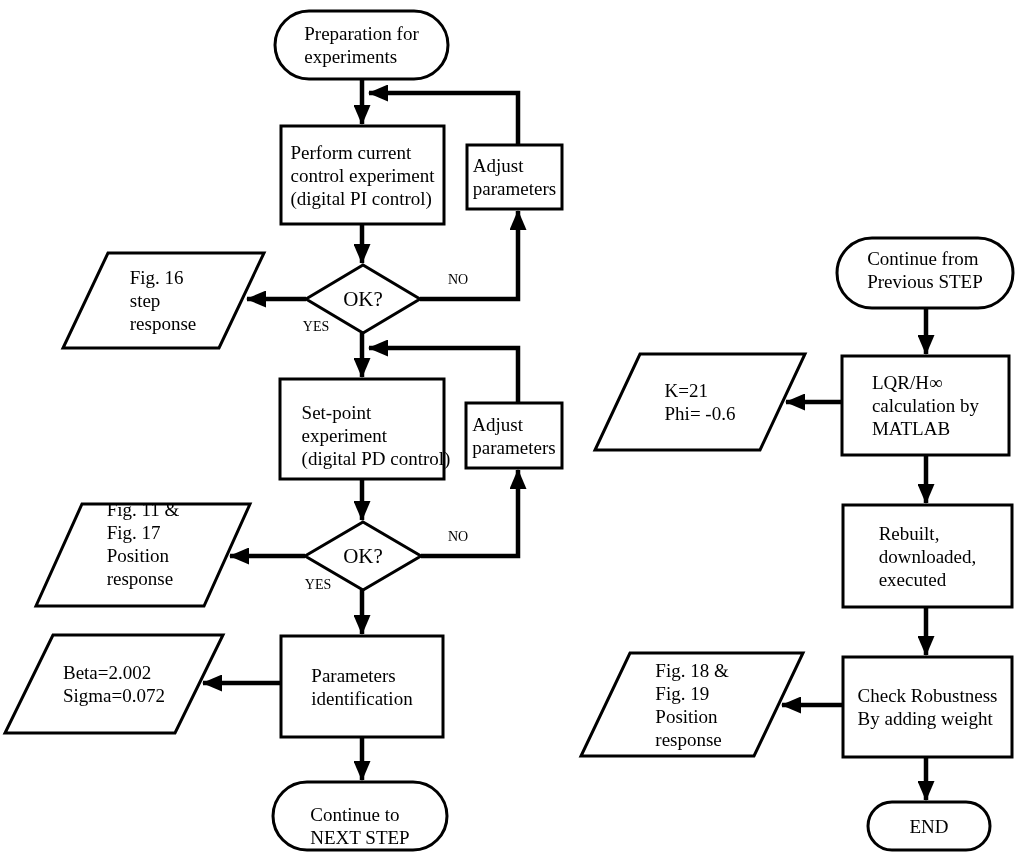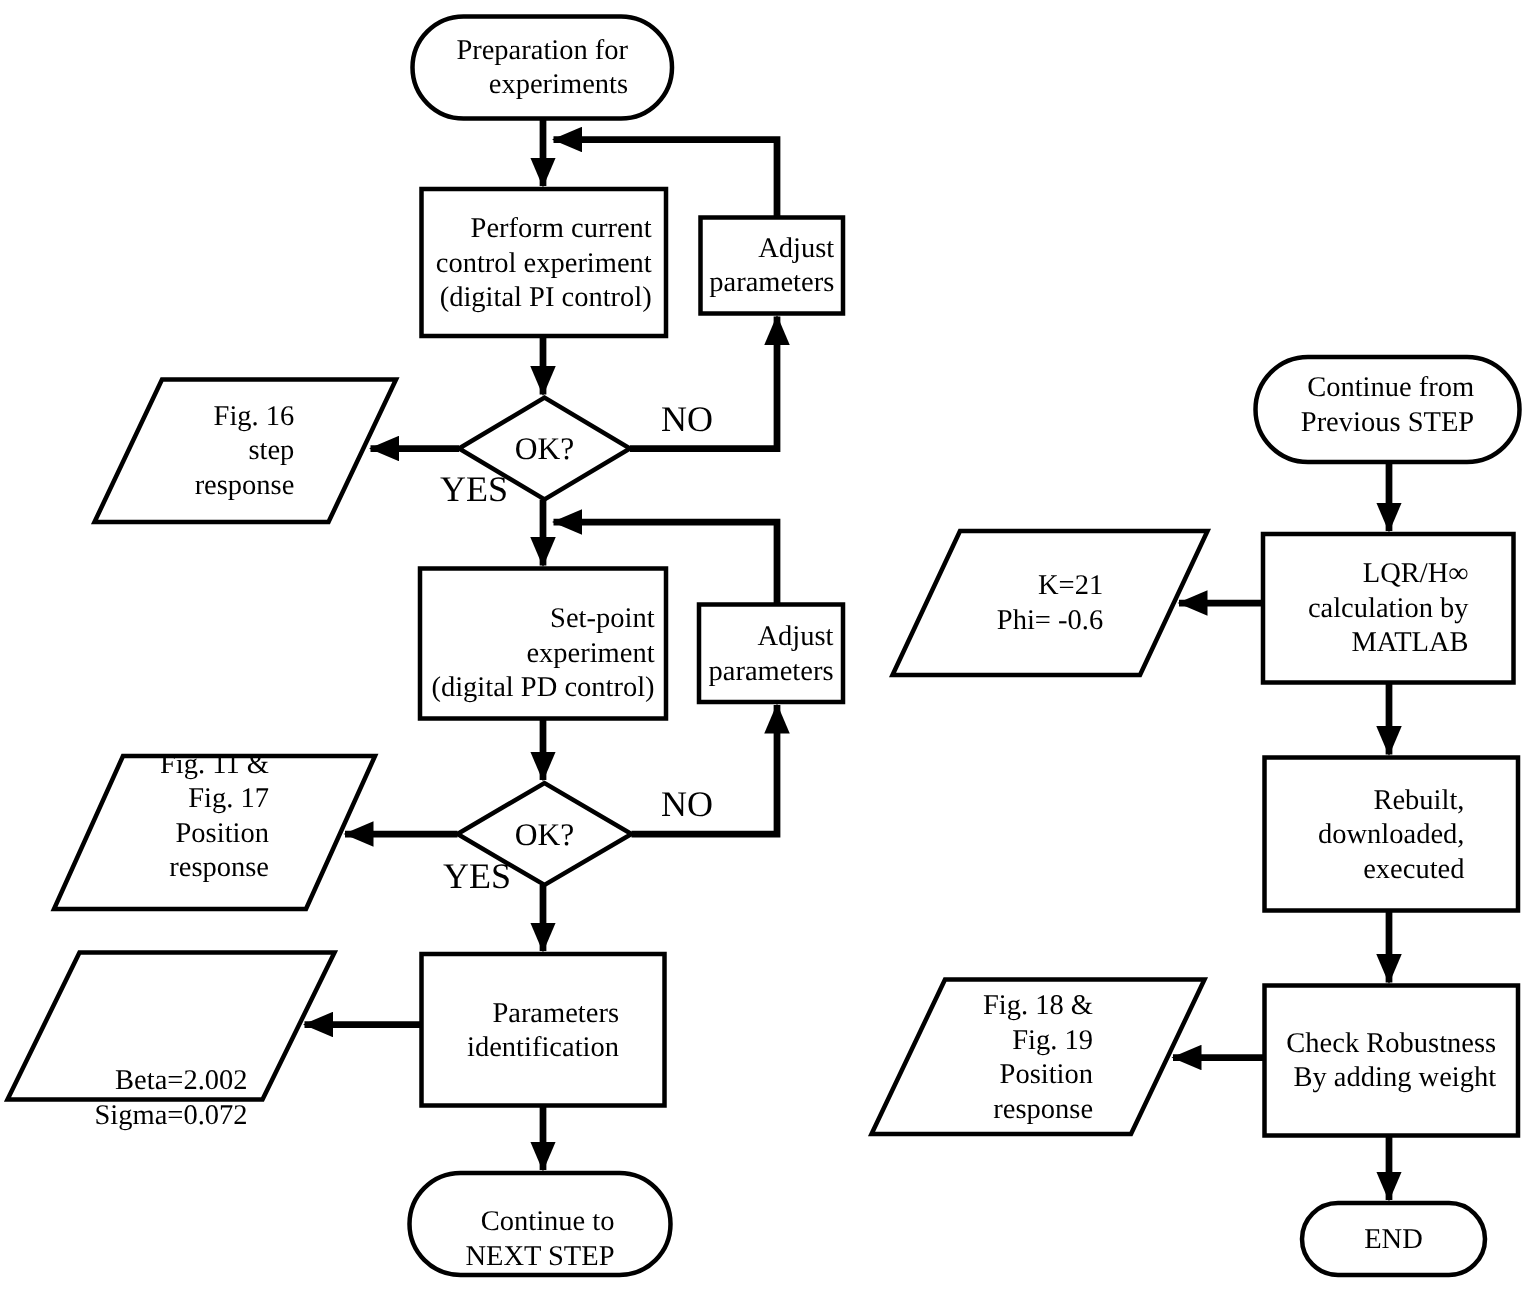--- a/index.html
+++ b/index.html
@@ -11,33 +11,33 @@
     font-family: "Liberation Serif", "DejaVu Serif", serif;
     color: #000000;
     overflow: hidden;
   }
   #diagram-svg { position: absolute; left: 0; top: 0; }
   .node-label {
     position: absolute;
     display: flex;
     align-items: center;
     justify-content: center;
-    text-align: right;
+    text-align: left;
     white-space: pre-line;
     font-size: 19px;
     line-height: 23px;
     pointer-events: none;
   }
   .decision-label { font-size: 21px; }
   .edge-label {
     position: absolute;
     display: flex;
     align-items: center;
     justify-content: center;
-    font-size: 24px;
+    font-size: 14px;
     line-height: 22px;
     pointer-events: none;
   }
 </style>
 </head>
 <body>
 
 <div id="canvas">
 
   <svg id="diagram-svg" width="1024" height="859" viewBox="0 0 1024 859">
@@ -96,31 +96,31 @@
 experiments</div>
   <div class="node-label" style="left:281px; top:126px; width:163px; height:98px;">Perform current
 control experiment
 (digital PI control)</div>
   <div class="node-label" style="left:467px; top:145px; width:95px;  height:64px;">Adjust
 parameters</div>
   <div class="node-label decision-label" style="left:306px; top:265px; width:114px; height:68px;">OK?</div>
   <div class="node-label" style="left:73px;  top:253px; width:180px; height:95px;">Fig. 16
 step
 response</div>
-  <div class="node-label" style="left:280px; top:379px; width:164px; height:112px;">Set-point
+  <div class="node-label" style="left:294px; top:379px; width:164px; height:112px;">Set-point
 experiment
 (digital PD control)</div>
   <div class="node-label" style="left:466px; top:403px; width:96px;  height:65px;">Adjust
 parameters</div>
   <div class="node-label decision-label" style="left:305px; top:522px; width:116px; height:68px;">OK?</div>
   <div class="node-label" style="left:53px;  top:504px; width:180px; height:79px;">Fig. 11 &amp;
 Fig. 17
 Position
 response</div>
-  <div class="node-label" style="left:24px;  top:635px; width:180px; height:98px;margin-top:48px;">Beta=2.002
+  <div class="node-label" style="left:24px;  top:635px; width:180px; height:98px;">Beta=2.002
 Sigma=0.072</div>
   <div class="node-label" style="left:281px; top:636px; width:162px; height:101px;">Parameters
 identification</div>
   <div class="node-label" style="left:273px; top:782px; width:174px; height:87px;">Continue to
 NEXT STEP</div>
   <div class="node-label" style="left:837px; top:235px; width:176px; height:70px;">Continue from
 Previous STEP</div>
   <div class="node-label" style="left:842px; top:356px; width:167px; height:99px;">LQR/H∞
 calculation by
 MATLAB</div>

